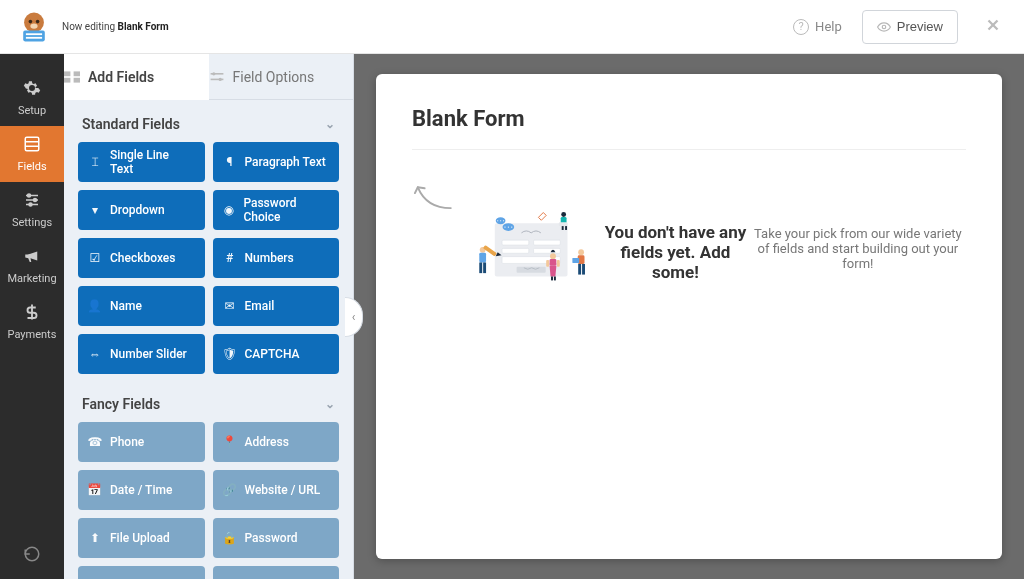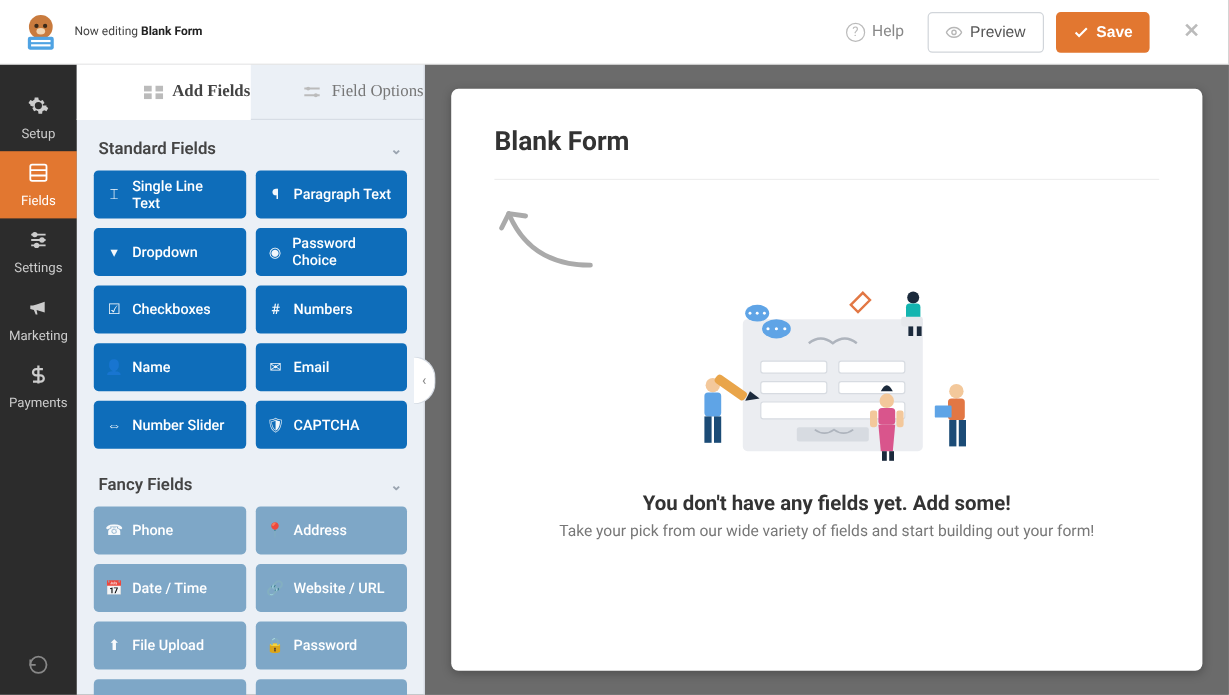--- a/index.html
+++ b/index.html
@@ -31,21 +31,21 @@
 .rail-item { height:56px; display:flex; flex-direction:column; align-items:center; justify-content:center; gap:4px; color:#ccc; font-size:11px; cursor:pointer; }
 .rail-item.active { background:#e27730; color:#fff; }
 .rail-item .ricon { font-size:18px; line-height:1; }
 .rail-spacer { flex:1; }
 .rail-bottom { height:50px; display:flex; align-items:center; justify-content:center; color:#888; font-size:18px; }
 
 .sidepanel {
   width: 290px; background:#ebf0f6; border-right:1px solid #d7dde5; display:flex; flex-direction:column; position:relative;
 }
 .tabs { display:flex; height:46px; }
-.tab { flex:1; display:flex; align-items:center; justify-content:flex-end; gap:8px; font-size:14px; color:#777; cursor:pointer; border-bottom:1px solid #d7dde5;font-family:Liberation Serif, serif; }
+.tab { flex:1; display:flex; align-items:center; justify-content:flex-start; gap:8px; font-size:14px; color:#777; cursor:pointer; border-bottom:1px solid #d7dde5; }
 .tab.active { background:#fff; color:#444; font-weight:600; border-bottom:1px solid #fff; }
 .tab .ticon { width:16px; height:12px; }
 
 .panel-scroll { flex:1; overflow-y:auto; padding:0 14px 20px; }
 .section-head { display:flex; align-items:center; justify-content:space-between; padding:16px 4px 10px; color:#444; font-size:14px; font-weight:600;gap:22px; }
 .section-head .chev { color:#9aa4b0; font-size:12px; }
 .fields-grid { display:grid; grid-template-columns:1fr 1fr; gap:8px; margin-bottom:6px; }
 .field-btn {
   background:#0e6dba; color:#fff; border-radius:4px; height:40px;
   display:flex; align-items:center; gap:8px; padding:0 10px; font-size:12px;
@@ -60,21 +60,21 @@
   border-radius:0 20px 20px 0; display:flex; align-items:center; justify-content:center;
   color:#888; font-size:12px; cursor:pointer; z-index:5;
 }
 
 .stage { flex:1; background:#6b6b6b; padding:20px 22px; overflow:auto; }
 .form-canvas {
   background:#fff; border-radius:6px; min-height:100%; padding:32px 36px;
   box-shadow:0 2px 8px rgba(0,0,0,.25);
 }
 .form-title { font-size:22px; font-weight:700; color:#333; padding-bottom:18px; border-bottom:1px solid #eee; }
-.empty-wrap { display:flex; flex-direction:column; align-items:center; padding-top:10px; }
+.empty-wrap { display:flex; align-items:center; padding-top:10px; }
 .curved-arrow { align-self:flex-start; margin:6px 0 0 0; }
 .illus { width:300px; height:170px; display:block; }
 .empty-h { margin-top:14px; font-size:17px; font-weight:700; color:#333; text-align:center; }
 .empty-p { margin-top:6px; font-size:13px; color:#777; text-align:center; }
 </style>
 </head>
 <body>
 
 <div class="topbar">
   <div class="logo">
@@ -98,28 +98,20 @@
     <span>Help</span>
   </div>
   <button class="btn">
     <span class="icn">
         <svg width="14" height="14" viewBox="0 0 24 24" fill="none" stroke="#888" stroke-width="2">
           <path d="M1 12s4-7 11-7 11 7 11 7-4 7-11 7S1 12 1 12z"></path>
           <circle cx="12" cy="12" r="3"></circle>
         </svg>
       </span>
     <span>Preview</span>
-  </button>
-  <button class="btn btn-save">
-    <span class="icn">
-        <svg width="14" height="14" viewBox="0 0 24 24" fill="none" stroke="#fff" stroke-width="3">
-          <polyline points="20 6 9 17 4 12"></polyline>
-        </svg>
-      </span>
-    <span>Save</span>
   </button>
   <div class="close">
     <svg width="18" height="18" viewBox="0 0 24 24" fill="none" stroke="#bbb" stroke-width="3">
         <line x1="18" y1="6" x2="6" y2="18"></line>
         <line x1="6" y1="6" x2="18" y2="18"></line>
       </svg>
   </div>
 </div>
 
 <div class="main">

